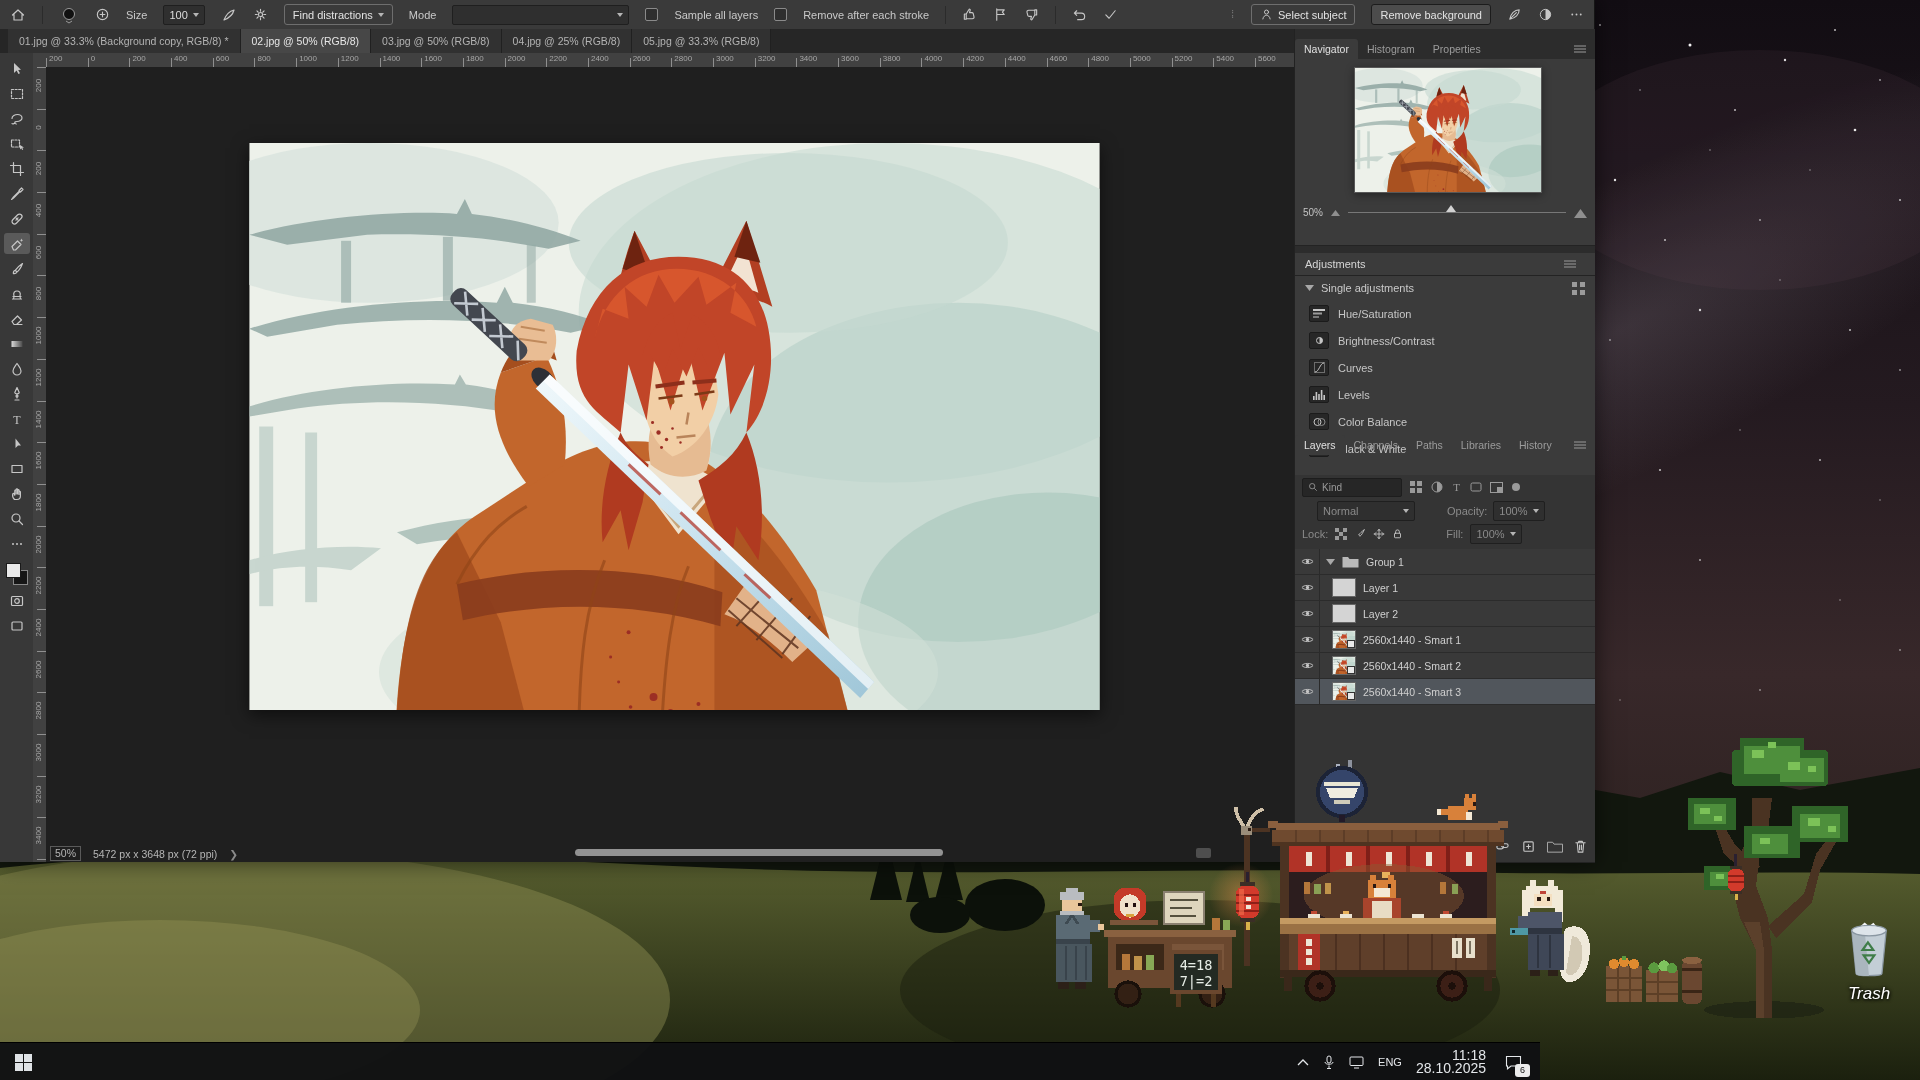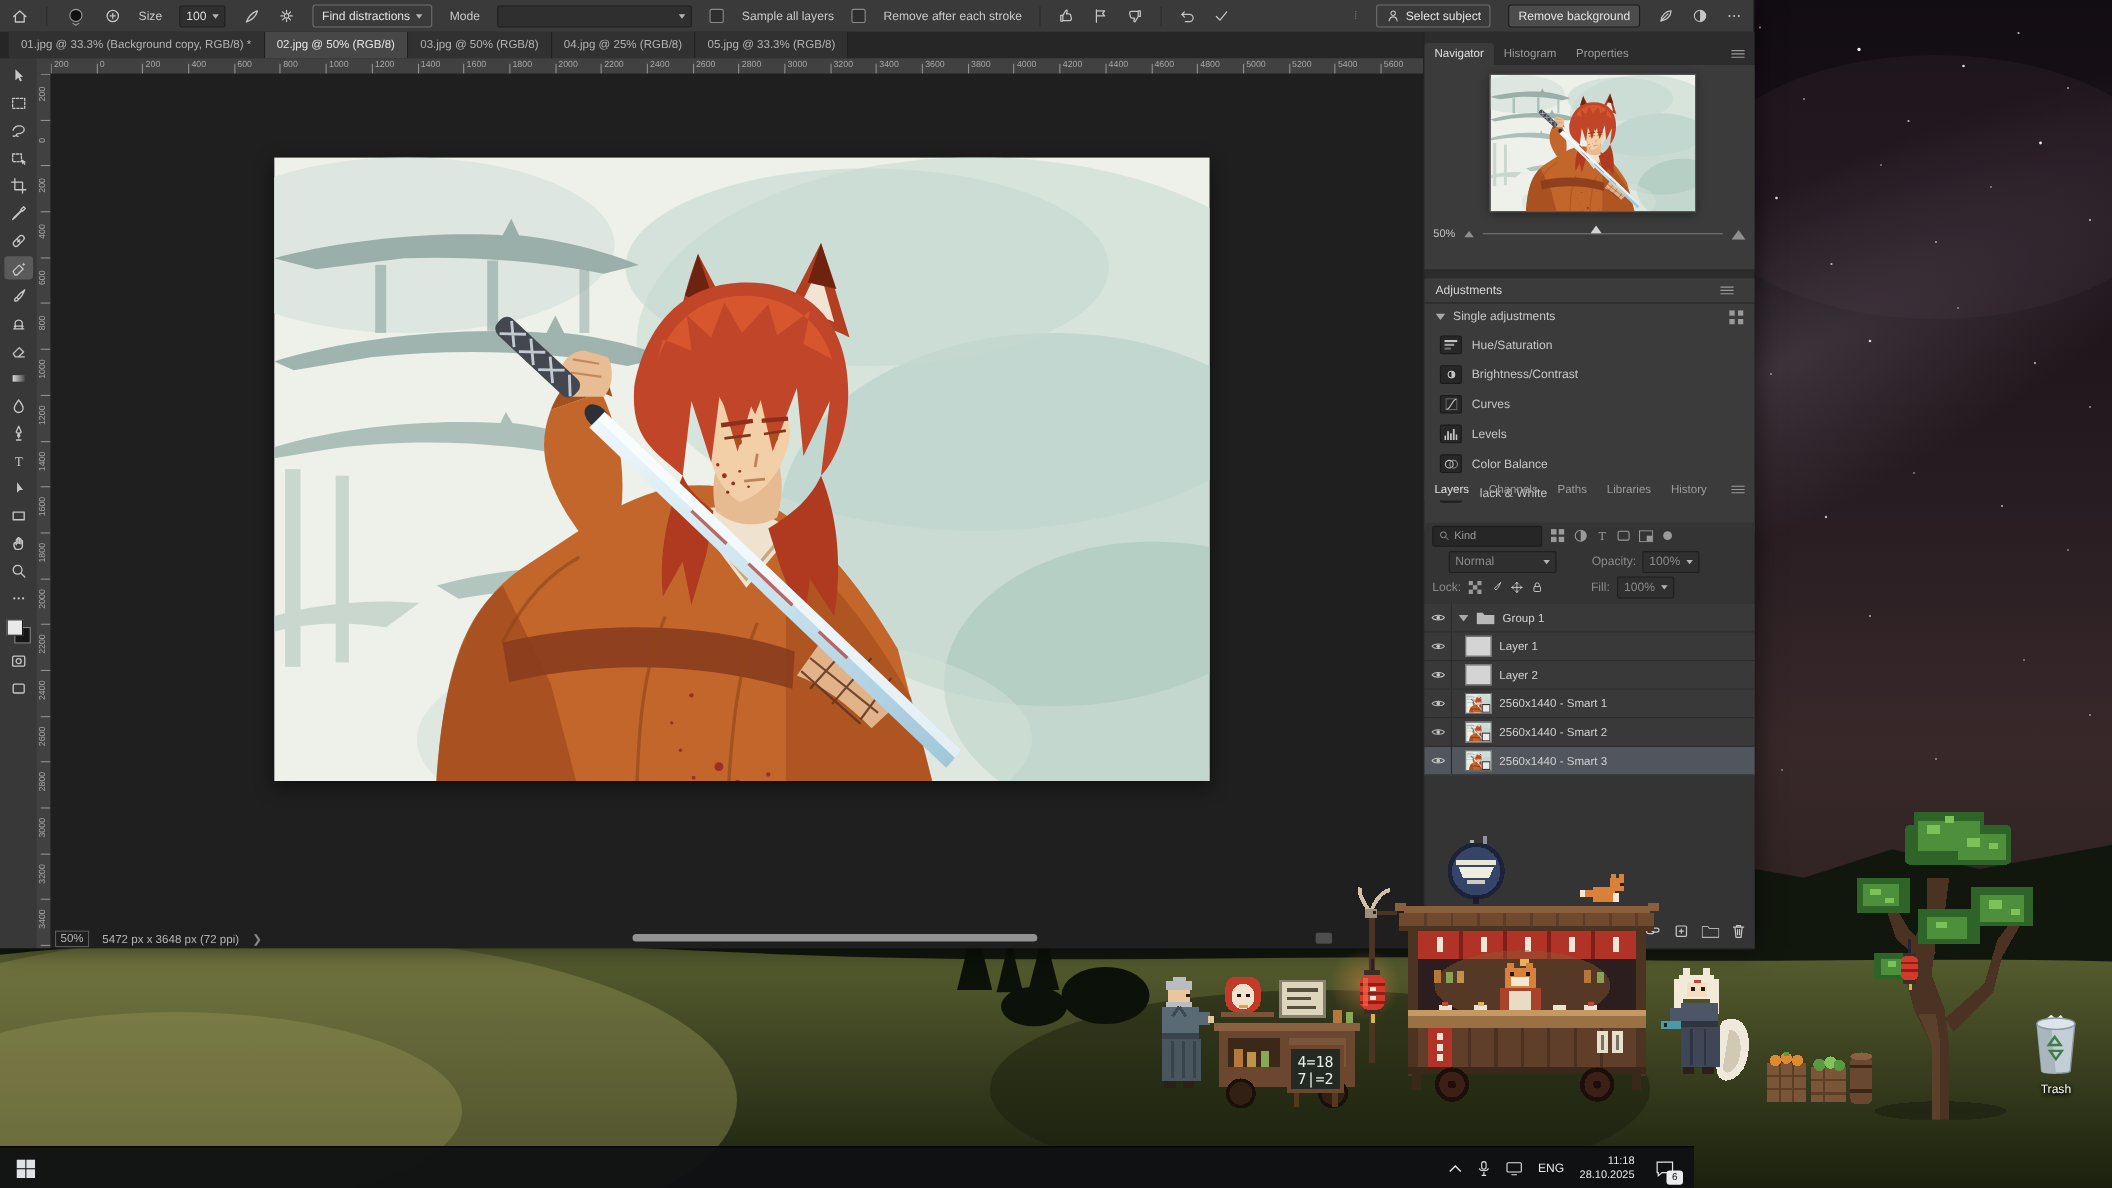--- a/index.html
+++ b/index.html
@@ -85,28 +85,28 @@
   .lthumb{width:22px;height:17px;border:1px solid #666;margin:0 7px 0 6px;flex:none;background:#d4d4d4;position:relative;overflow:hidden;}
   .lthumb svg{position:absolute;left:0;top:0;}
   .sbadge{position:absolute;right:0;bottom:0;width:8px;height:8px;background:#e9e9e9;border:1px solid #333;box-sizing:border-box;}
   .indent{margin-left:12px;}
   .pfoot{position:absolute;right:8px;display:flex;gap:11px;align-items:center;}
   
   .sprite{position:absolute;z-index:20;}
   .glow{position:absolute;z-index:19;width:70px;height:70px;border-radius:50%;
       background:radial-gradient(circle,rgba(255,150,80,.38),transparent 65%);}
   .trash{position:absolute;left:1833px;top:922px;width:72px;z-index:20;text-align:center;}
-  .trash-label{margin-top:2px;color:#fff;font-size:11px;text-shadow:0 1px 3px #000,0 0 4px #000;}
+  .trash-label{margin-top:2px;color:#fff;font-size:17px;text-shadow:0 1px 3px #000,0 0 4px #000;font-style:italic;}
   
   .taskbar{position:absolute;left:0;top:1042px;width:1540px;height:38px;background:rgba(16,17,19,.96);z-index:30;
       display:flex;align-items:center;border-top:1px solid #000;}
   .start{width:46px;height:38px;display:flex;align-items:center;justify-content:center;}
   .tray{margin-left:auto;display:flex;align-items:center;gap:14px;padding-right:14px;color:#e4e7ea;}
   .lang{font-size:11px;}
-  .clock{font-size:10px;text-align:right;line-height:13px;}
+  .clock{font-size:14px;text-align:right;line-height:13px;}
   .notif{position:relative;width:26px;height:26px;display:flex;align-items:center;justify-content:center;}
   .badge{position:absolute;right:-4px;bottom:-2px;min-width:13px;height:13px;background:#ececec;color:#111;
       font-size:9px;line-height:13px;text-align:center;border-radius:3px;padding:0 1px;}
 </style>
 </head>
 <body>
 
 <svg width="0" height="0" style="position:absolute">
   <defs>
     <linearGradient id="blade" x1="0" y1="0" x2="1" y2="1">

